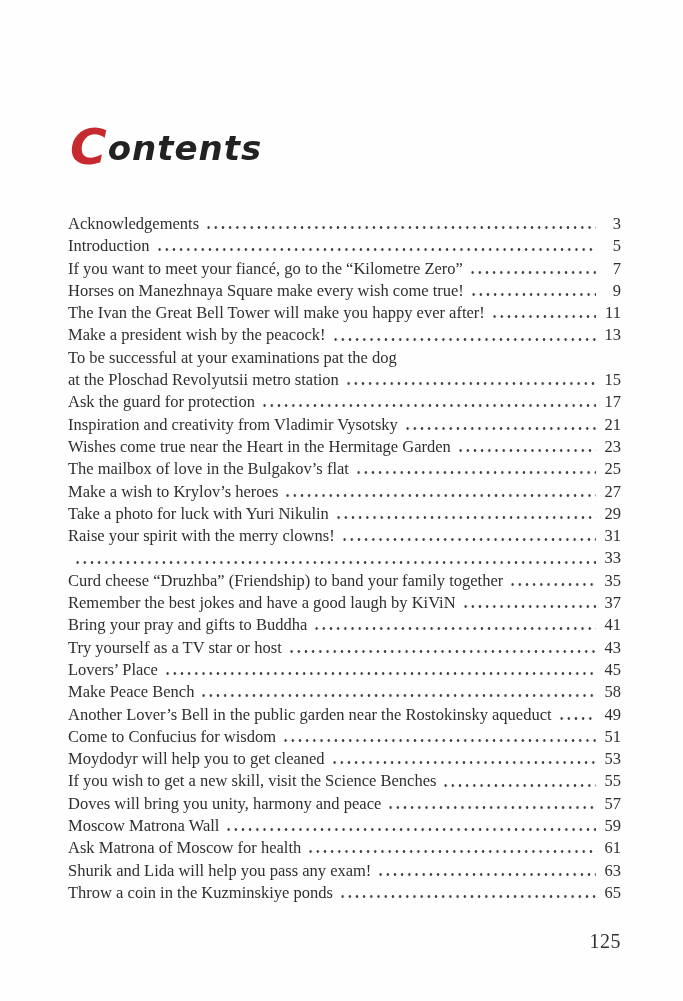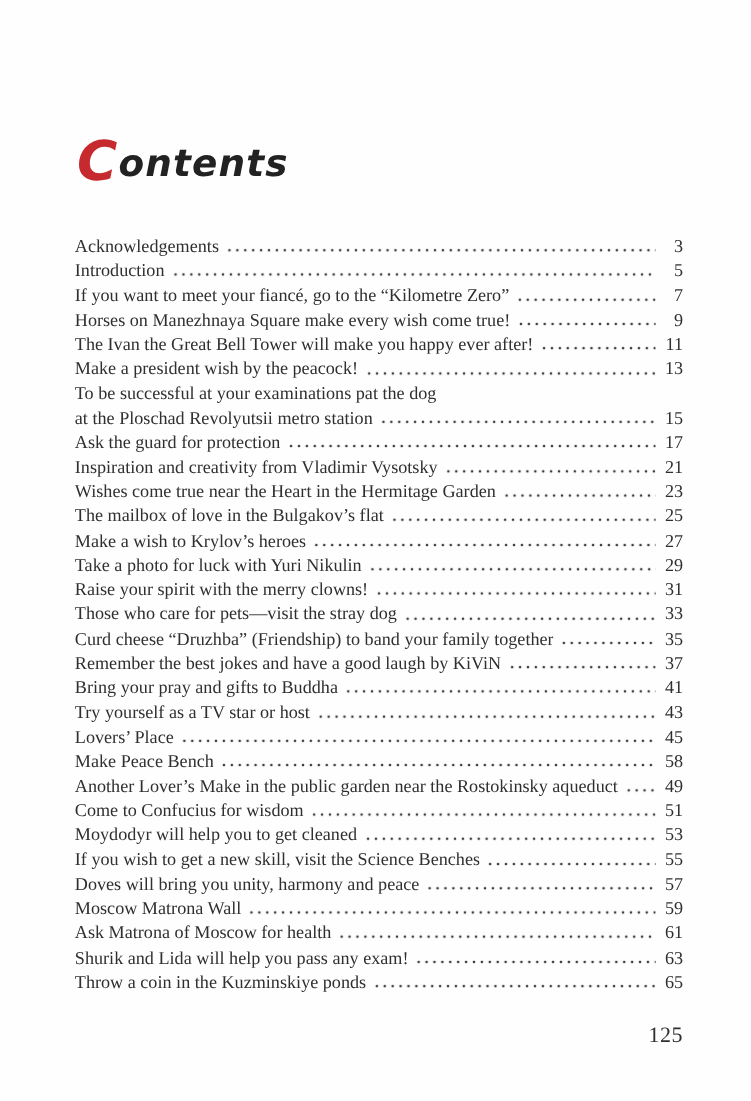--- a/index.html
+++ b/index.html
@@ -156,21 +156,20 @@
         <span class="entry-title">Take a photo for luck with Yuri Nikulin</span>
         <span class="leader"></span>
         <span class="page-num">29</span>
       </div>
       <div class="row">
         <span class="entry-title">Raise your spirit with the merry clowns!</span>
         <span class="leader"></span>
         <span class="page-num">31</span>
       </div>
       <div class="row">
-        <span class="entry-title">Those who care for pets—visit the stray dog</span>
         <span class="leader"></span>
         <span class="page-num">33</span>
       </div>
       <div class="row">
         <span class="entry-title">Curd cheese “Druzhba” (Friendship) to band your family together</span>
         <span class="leader"></span>
         <span class="page-num">35</span>
       </div>
       <div class="row">
         <span class="entry-title">Remember the best jokes and have a good laugh by KiViN</span>
@@ -191,21 +190,21 @@
         <span class="entry-title">Lovers’ Place</span>
         <span class="leader"></span>
         <span class="page-num">45</span>
       </div>
       <div class="row">
         <span class="entry-title">Make Peace Bench</span>
         <span class="leader"></span>
         <span class="page-num">58</span>
       </div>
       <div class="row">
-        <span class="entry-title">Another Lover’s Make in the public garden near the Rostokinsky aqueduct</span>
+        <span class="entry-title">Another Lover’s Bell in the public garden near the Rostokinsky aqueduct</span>
         <span class="leader"></span>
         <span class="page-num">49</span>
       </div>
       <div class="row">
         <span class="entry-title">Come to Confucius for wisdom</span>
         <span class="leader"></span>
         <span class="page-num">51</span>
       </div>
       <div class="row">
         <span class="entry-title">Moydodyr will help you to get cleaned</span>

